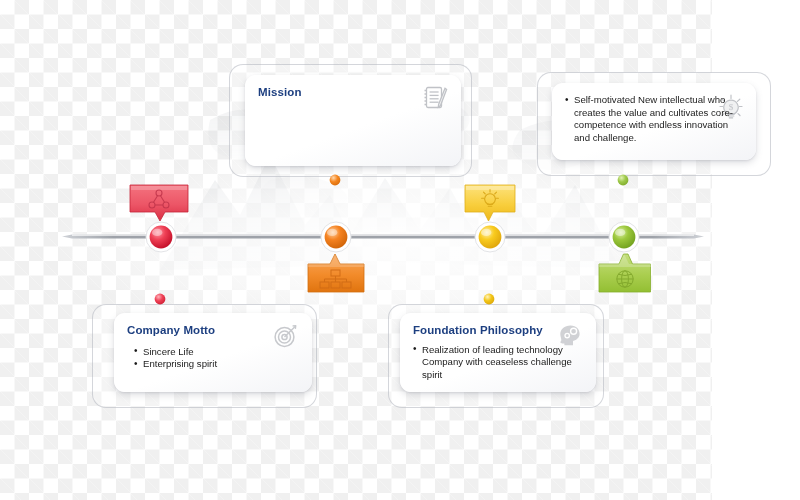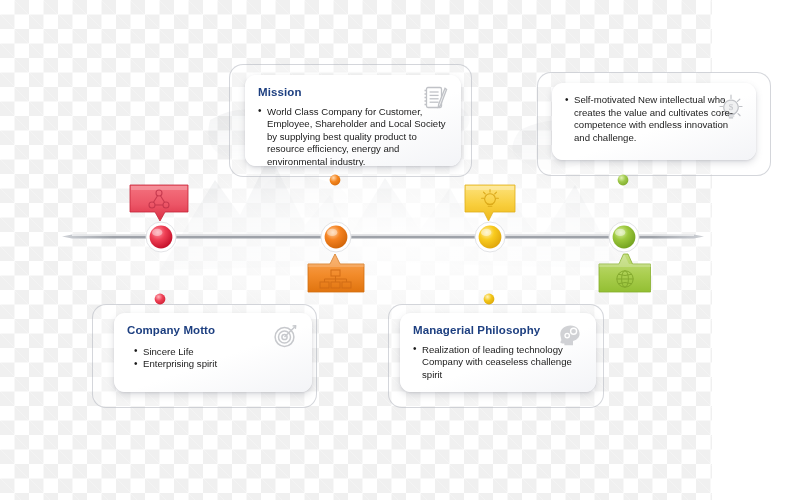--- a/index.html
+++ b/index.html
@@ -170,23 +170,20 @@
         <rect x="4.5" y="2.5" width="15" height="20" rx="1.4"></rect>
         <line x1="7.6" y1="7" x2="16.6" y2="7"></line>
         <line x1="7.6" y1="10.4" x2="16.6" y2="10.4"></line>
         <line x1="7.6" y1="13.8" x2="16.6" y2="13.8"></line>
         <line x1="7.6" y1="17.2" x2="16.6" y2="17.2"></line>
         <path d="M4.5 5.5 h-2 M4.5 9 h-2 M4.5 12.5 h-2 M4.5 16 h-2 M4.5 19.5 h-2"></path>
         <path d="M23 3.2 l1.6 1.3 -6.2 16.2 -2.1 1.4 0.3 -2.6 Z" fill="#e9eaec"></path>
       </g>
     </svg>
     <div class="card-title">Mission</div>
-    <ul class="card-list">
-      <li>World Class Company for Customer, Employee, Shareholder and Local Society by supplying best quality product to resource efficiency, energy and environmental industry.</li>
-    </ul>
   </div>
 
   <div class="card-frame" style="left:537px; top:72px; width:234px; height:104px;"></div>
   <div class="card" style="left:552px; top:83px; width:204px; height:77px;">
     <svg class="card-icon" width="26" height="27" viewBox="0 0 26 27">
       <g stroke="#8d9199" stroke-width="1.2" fill="none" stroke-linecap="round">
         <path d="M13 21.5 a7.2 7.2 0 1 1 0.01 0" fill="#e4e5e8"></path>
         <path d="M9.4 20.8 h7.2 M10.2 23.0 h5.6 M11.3 24.8 h3.4"></path>
         <path d="M13 2.2 v3.2 M4.2 6.2 l2.4 2.2 M21.8 6.2 l-2.4 2.2 M2.0 13.5 h2.6 M24 13.5 h-2.6 M6.0 20.6 l-2.0 1.9 M20 20.6 l2.0 1.9"></path>
         <text x="13" y="17.2" font-family="Liberation Serif, serif" font-size="9" fill="#8d9199" stroke="none" text-anchor="middle">$</text>
@@ -219,21 +216,21 @@
   <div class="card" style="left:400px; top:313px; width:196px; height:79px;">
     <svg class="card-icon" width="27" height="24" viewBox="0 0 27 24">
       <g fill="#9b9ea5">
         <path d="M13.5 2.4 c-6.0 0 -10.2 3.9 -10.2 8.7 0 2.6 1.0 4.3 1.0 5.9 0 1.0 -0.9 1.5 -0.9 2.3 0 0.8 0.9 1.1 2.0 1.1 l2.0 0 0 1.9 8.6 0 0 -4.2 c3.8 -0.9 6.6 -3.8 6.6 -7.0 0 -4.8 -3.1 -8.7 -9.1 -8.7 Z" opacity="0.85"></path>
       </g>
       <g fill="none" stroke="#ffffff" stroke-width="1.4">
         <circle cx="16.6" cy="8.3" r="3.0"></circle>
         <circle cx="10.2" cy="12.6" r="2.2"></circle>
       </g>
     </svg>
-    <div class="card-title">Managerial Philosophy</div>
+    <div class="card-title">Foundation Philosophy</div>
     <ul class="card-list">
       <li>Realization of leading technology Company with ceaseless challenge spirit</li>
     </ul>
   </div>
 
   <div class="badge" style="left:128px; top:182px;">
     <svg width="62" height="48" viewBox="0 0 62 48">
       <defs>
         <linearGradient id="gr-red" x1="0" y1="0" x2="0" y2="1">
           <stop offset="0%" stop-color="#f4737f"></stop>

